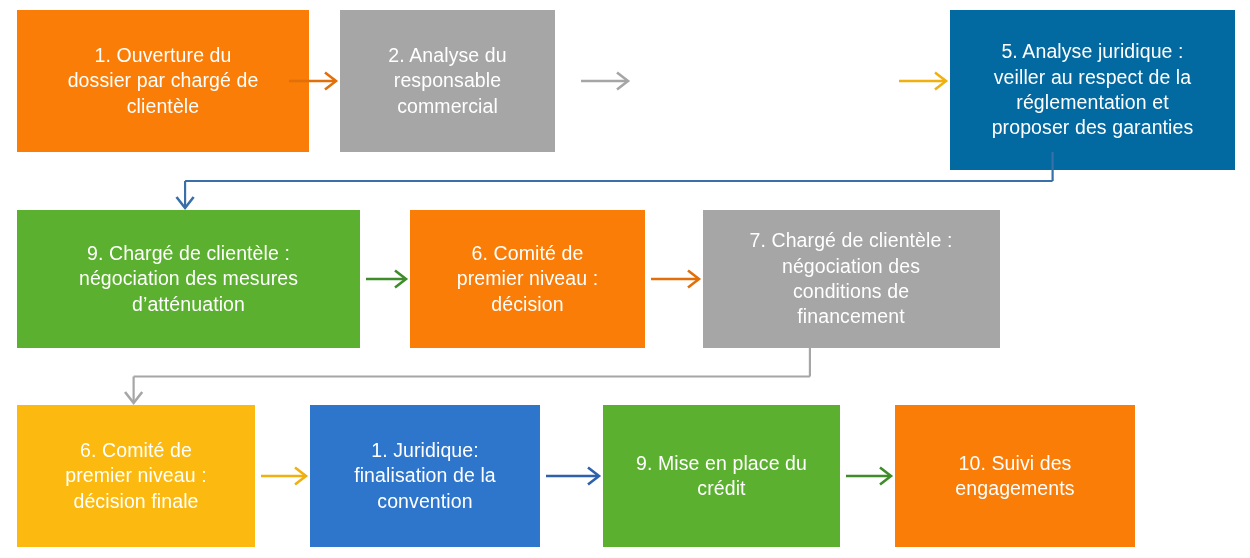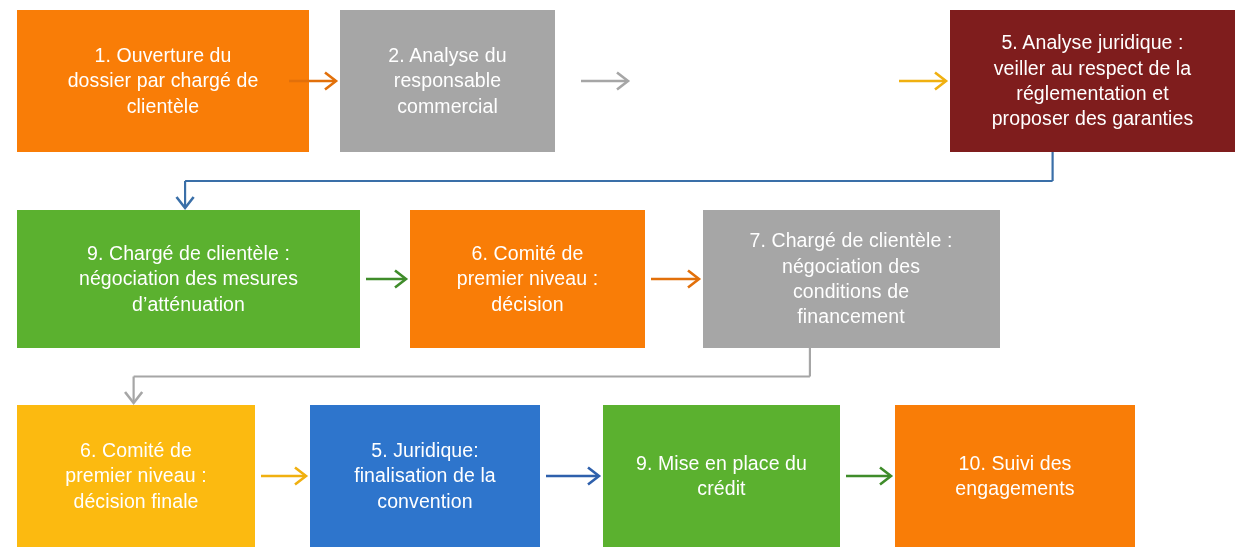--- a/index.html
+++ b/index.html
@@ -49,21 +49,21 @@
   <div class="node" style="left: 17px; top: 10px; width: 292px; height: 142px; background: rgb(249, 125, 7);">
     <span class="node-label">1. Ouverture du
 dossier par chargé de
 clientèle</span>
   </div>
   <div class="node" style="left: 340px; top: 10px; width: 215px; height: 142px; background: rgb(166, 166, 166);">
     <span class="node-label">2. Analyse du
 responsable
 commercial</span>
   </div>
-  <div class="node" style="left: 950px; top: 10px; width: 285px; height: 142px; background: #7f1d1d;">
+  <div class="node" style="left: 950px; top: 10px; width: 285px; height: 160px; background: #0369a1;">
     <span class="node-label">5. Analyse juridique :
 veiller au respect de la
 réglementation et
 proposer des garanties</span>
   </div>
   <div class="node" style="left: 17px; top: 210px; width: 343px; height: 138px; background: rgb(91, 177, 47);">
     <span class="node-label">9. Chargé de clientèle :
 négociation des mesures
 d’atténuation</span>
   </div>
@@ -77,21 +77,21 @@
 négociation des
 conditions de
 financement</span>
   </div>
   <div class="node" style="left: 17px; top: 405px; width: 238px; height: 142px; background: rgb(252, 186, 16);">
     <span class="node-label">6. Comité de
 premier niveau :
 décision finale</span>
   </div>
   <div class="node" style="left: 310px; top: 405px; width: 230px; height: 142px; background: rgb(46, 117, 204);">
-    <span class="node-label">5. Juridique:
+    <span class="node-label">1. Juridique:
 finalisation de la
 convention</span>
   </div>
   <div class="node" style="left: 603px; top: 405px; width: 237px; height: 142px; background: rgb(91, 177, 47); justify-content: flex-end;">
     <span class="node-label">9. Mise en place du
 crédit</span>
   </div>
   <div class="node" style="left: 895px; top: 405px; width: 240px; height: 142px; background: rgb(249, 125, 7);">
     <span class="node-label">10. Suivi des
 engagements</span>

